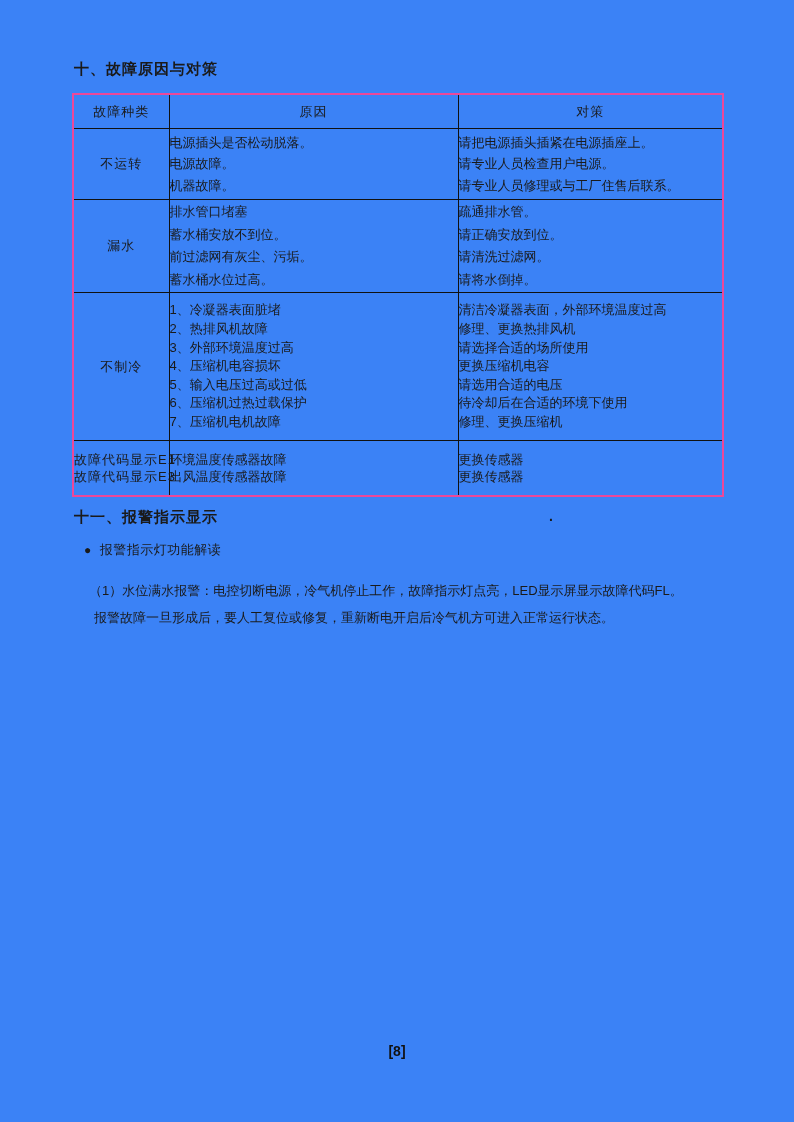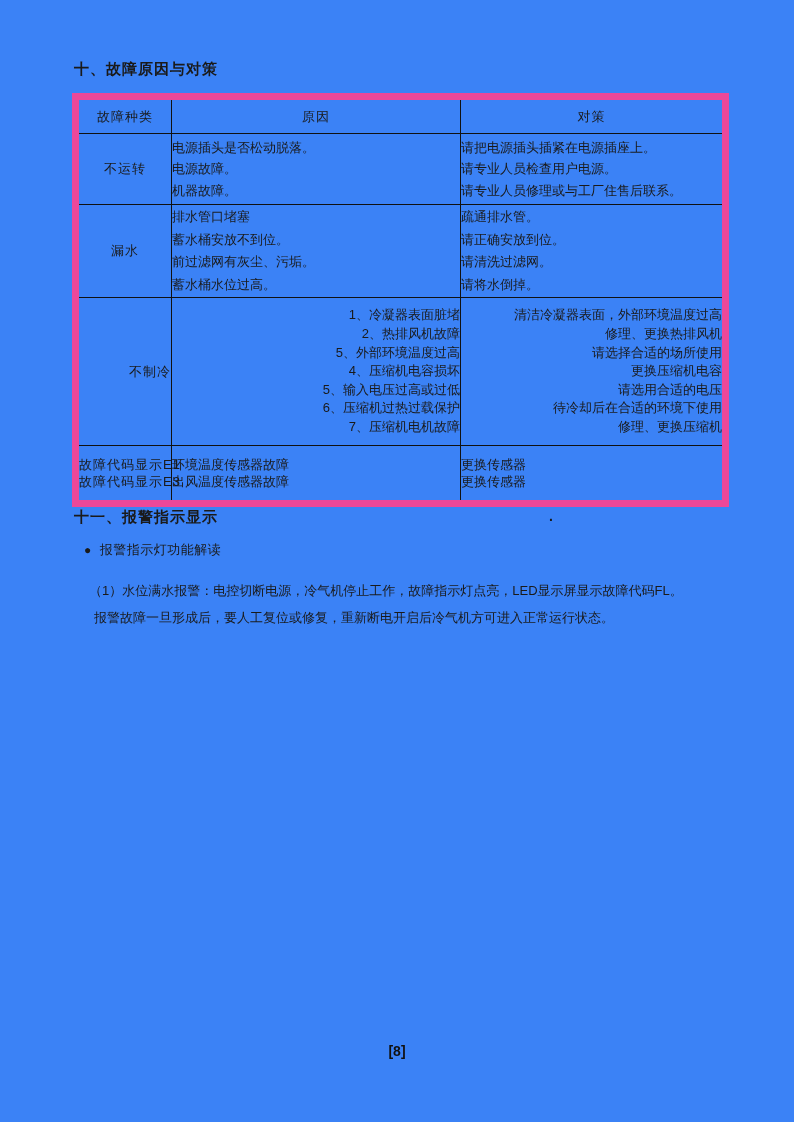--- a/index.html
+++ b/index.html
@@ -36,21 +36,21 @@
   }
   table.fault-table {
     position: absolute;
     left: 72px;
     top: 93px;
     width: 650px;
     border-collapse: collapse;
     table-layout: fixed;
     font-size: 13px;
     color: #1a1a1a;
-    border: 7px solid #ec4899;
+    border: 2px solid #ec4899;
   }
   .fault-table th, .fault-table td {
     border: 1px solid #111;
     vertical-align: middle;
     padding: 0;
   }
   .fault-table th {
     height: 33px;
     font-weight: normal;
     text-align: center;
@@ -58,21 +58,21 @@
   }
   .cell-type {
     text-align: center;
     letter-spacing: 1px;
   }
   .cell-lines {
     padding: 4px 6px 4px 12px;
   }
   .r1 td { height: 70px; }
   .r2 td { height: 92px; }
-  .r3 td { height: 147px; text-align: right; }
+  .r3 td { height: 147px; }
   .r4 td { height: 54px; }
   .r1 .line { line-height: 21.5px; }
   .r2 .line { line-height: 22.5px; }
   .r3 .line { line-height: 18.6px; }
   .r4 .line { line-height: 17.5px; }
   .line { white-space: nowrap; }
   .bullet-line {
     position: absolute;
     left: 84px;
     top: 541px;
@@ -153,21 +153,21 @@
           <div class="line">请正确安放到位。</div>
           <div class="line">请清洗过滤网。</div>
           <div class="line">请将水倒掉。</div>
         </td>
       </tr>
       <tr class="r3">
         <td class="cell-type">不制冷</td>
         <td class="cell-lines">
           <div class="line">1、冷凝器表面脏堵</div>
           <div class="line">2、热排风机故障</div>
-          <div class="line">5、外部环境温度过高</div>
+          <div class="line">3、外部环境温度过高</div>
           <div class="line">4、压缩机电容损坏</div>
           <div class="line">5、输入电压过高或过低</div>
           <div class="line">6、压缩机过热过载保护</div>
           <div class="line">7、压缩机电机故障</div>
         </td>
         <td class="cell-lines">
           <div class="line">清洁冷凝器表面，外部环境温度过高</div>
           <div class="line">修理、更换热排风机</div>
           <div class="line">请选择合适的场所使用</div>
           <div class="line">更换压缩机电容</div>

